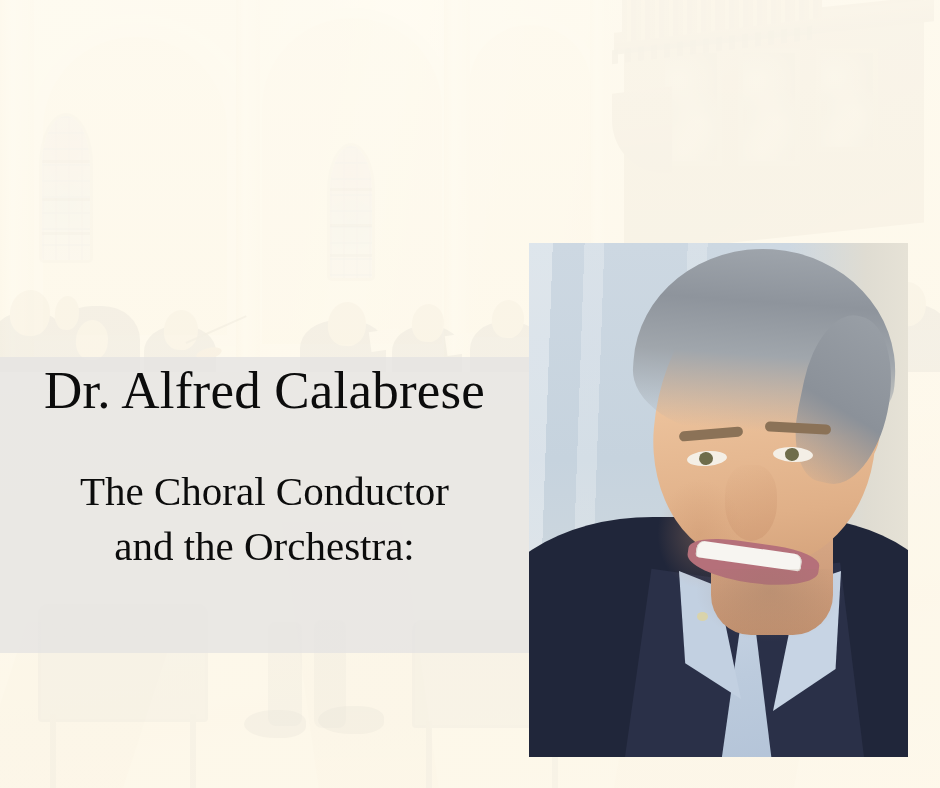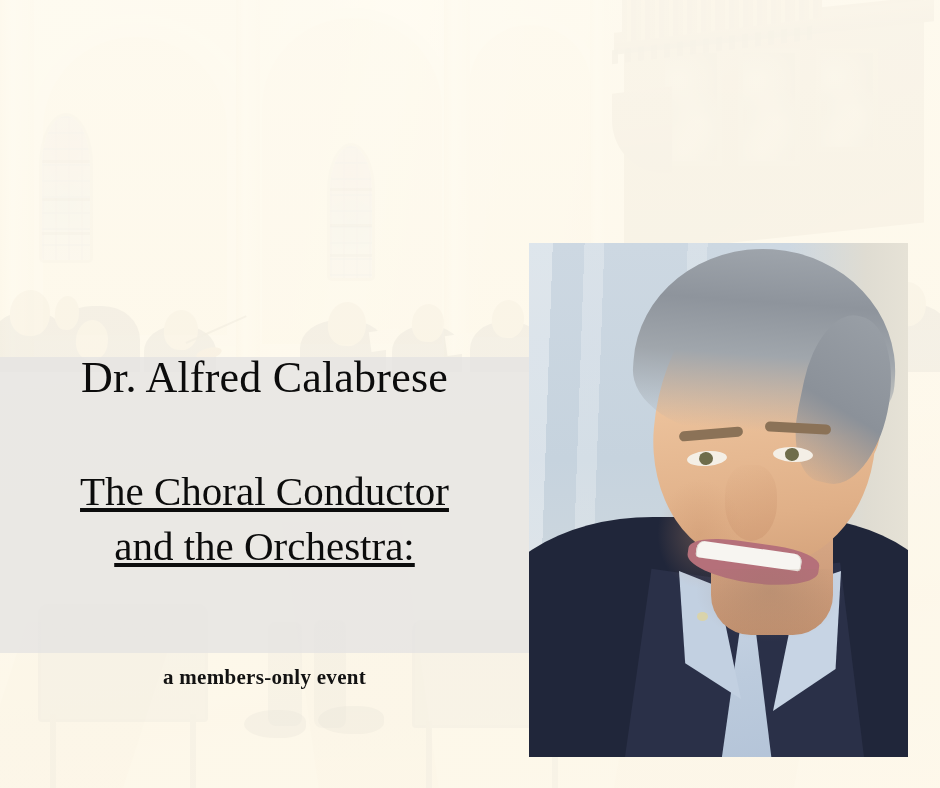--- a/index.html
+++ b/index.html
@@ -251,38 +251,38 @@
 
   
   .text-panel {
     position: absolute;
     left: 0; top: 357px;
     width: 529px; height: 296px;
     background: rgba(229, 228, 226, 0.80);
   }
   .headline {
     position: absolute;
-    left: 0; top: 356px; width: 529px;
+    left: 0; top: 364px; width: 529px;
     text-align: center;
-    font-size: 44px;
+    font-size: 53px;
     line-height: 1;
     color: #0c0c0c;
     font-weight: 400;
     letter-spacing: .2px;
   }
   .subtitle {
     position: absolute;
     left: 0; top: 464px; width: 529px;
     text-align: center;
     font-size: 41px;
     line-height: 1.35;
     color: #0c0c0c;
     font-weight: 400;
   }
-  .subtitle .sl { display: block; text-decoration: underline; }
+  .subtitle .sl { display: block; }
   .tagline {
     position: absolute;
     left: 0; top: 586px; width: 529px;
     text-align: center;
     font-size: 31px;
     line-height: 1.1;
     color: #0c0c0c;
     font-weight: 400;
   }
   .members-note {
@@ -568,21 +568,20 @@
   <div class="text-panel"></div>
 
   <div class="headline">Dr. Alfred Calabrese</div>
 
   <div class="subtitle">
     <span class="sl">The Choral Conductor</span>
     <span class="sl">and the Orchestra:</span>
   </div>
 
 
-  <div class="members-note">a members-only event</div>
 
   <div class="portrait">
     <div class="p-bg"></div>
     <div class="p-bg-right"></div>
 
     <div class="suit"></div>
     <div class="shirt"></div>
     <div class="lapel-l"></div>
     <div class="lapel-r"></div>
     <div class="collar-l"></div>

